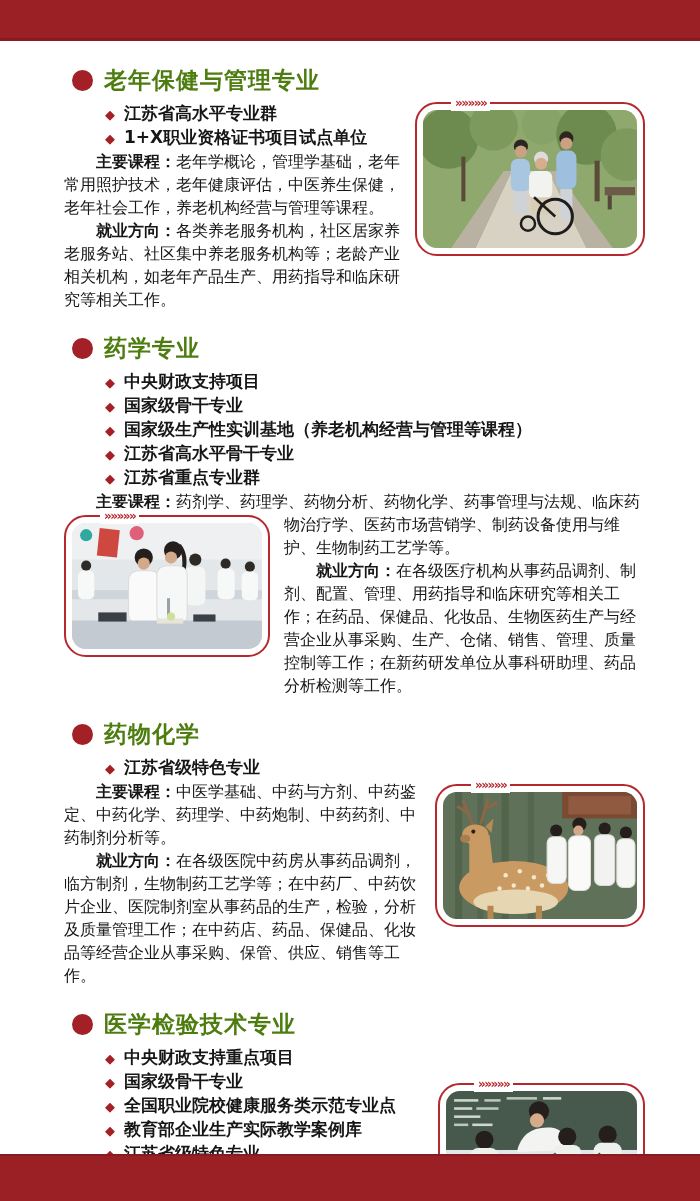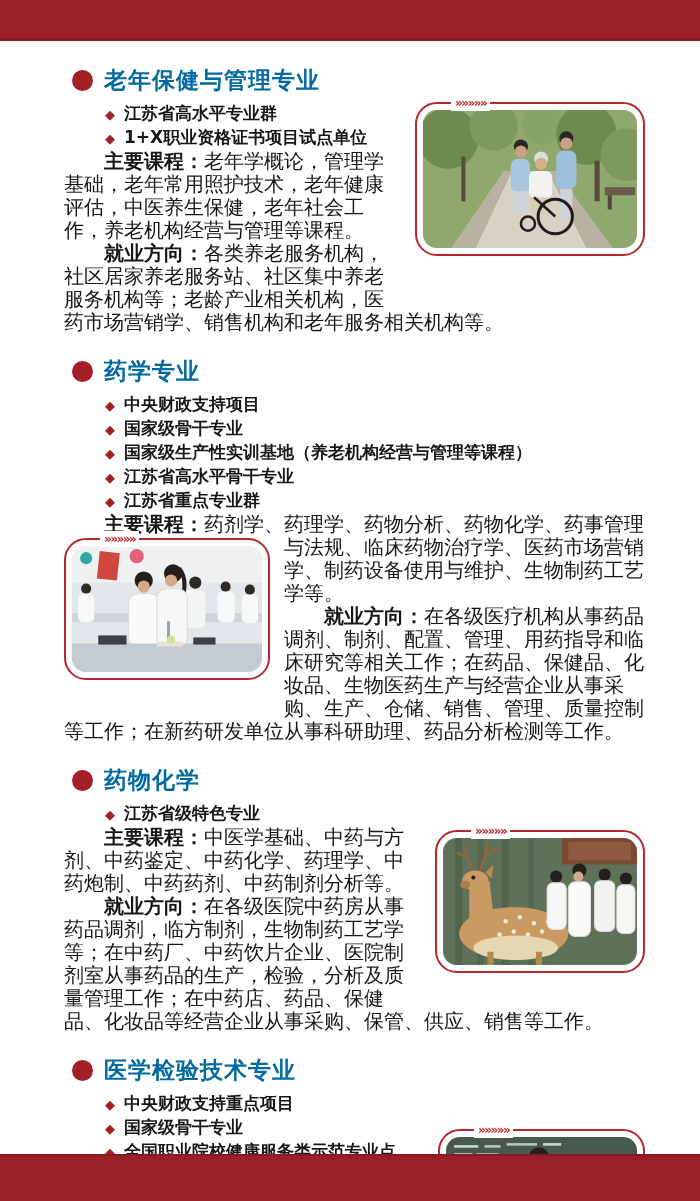--- a/index.html
+++ b/index.html
@@ -10,27 +10,27 @@
     color:#161616;
     position:relative;
     overflow:hidden;
   }
   .band-top{height:38px;background:#9a2026;border-bottom:3px solid #871b21;}
   .band-bottom{position:absolute;left:0;bottom:0;width:700px;height:45px;background:#9a2026;border-top:2px solid #871b21;}
   .content{padding:24px 55px 0 64px;}
 
   .sec{overflow:hidden;margin-bottom:22px;}
   .sec-title{display:flex;align-items:center;gap:11px;margin:0 0 7px 8px;
-    font-size:23px;line-height:30px;font-weight:bold;color:#0369a1;letter-spacing:1px;}
+    font-size:23px;line-height:30px;font-weight:bold;color:#4d7c0f;letter-spacing:1px;}
   .bullet{width:21px;height:21px;border-radius:50%;background:#a22026;flex:none;}
 
   .badge{padding-left:41px;font-size:17px;line-height:23px;font-weight:bold;}
   .badge .diamond{color:#a22026;font-size:13px;margin-right:9px;}
 
-  .para{margin:0;font-size:20px;line-height:23px;text-indent:2em;}
+  .para{margin:0;font-size:16px;line-height:23px;text-indent:2em;}
   .para b{font-weight:bold;}
 
   .photo-frame{
     box-sizing:border-box;background:#fff;
     border:2px solid #b5292e;border-radius:22px;padding:6px;
     position:relative;
   }
   .photo-frame .inner{width:100%;height:100%;border-radius:14px;overflow:hidden;background:#ddd;}
   .photo-frame .inner svg{display:block;width:100%;height:100%;}
   .chevrons{
@@ -98,21 +98,21 @@
     </figure>
 
     <div class="badge">
       <span class="diamond">◆</span><span>江苏省高水平专业群</span>
     </div>
     <div class="badge">
       <span class="diamond">◆</span><span>1+X职业资格证书项目试点单位</span>
     </div>
 
     <p class="para"><b>主要课程：</b><span>老年学概论，管理学基础，老年常用照护技术，老年健康评估，中医养生保健，老年社会工作，养老机构经营与管理等课程。</span></p>
-    <p class="para"><b>就业方向：</b><span>各类养老服务机构，社区居家养老服务站、社区集中养老服务机构等；老龄产业相关机构，医药市场营销学、销售机构和老年服务相关机构等。</span></p>
+    <p class="para"><b>就业方向：</b><span>各类养老服务机构，社区居家养老服务站、社区集中养老服务机构等；老龄产业相关机构，如老年产品生产、用药指导和临床研究等相关工作。</span></p>
   </div>
 
   <div class="sec">
     <h2 class="sec-title">
       <span class="bullet"></span>
       <span>药学专业</span>
     </h2>
 
     <div class="badge">
       <span class="diamond">◆</span><span>中央财政支持项目</span>

